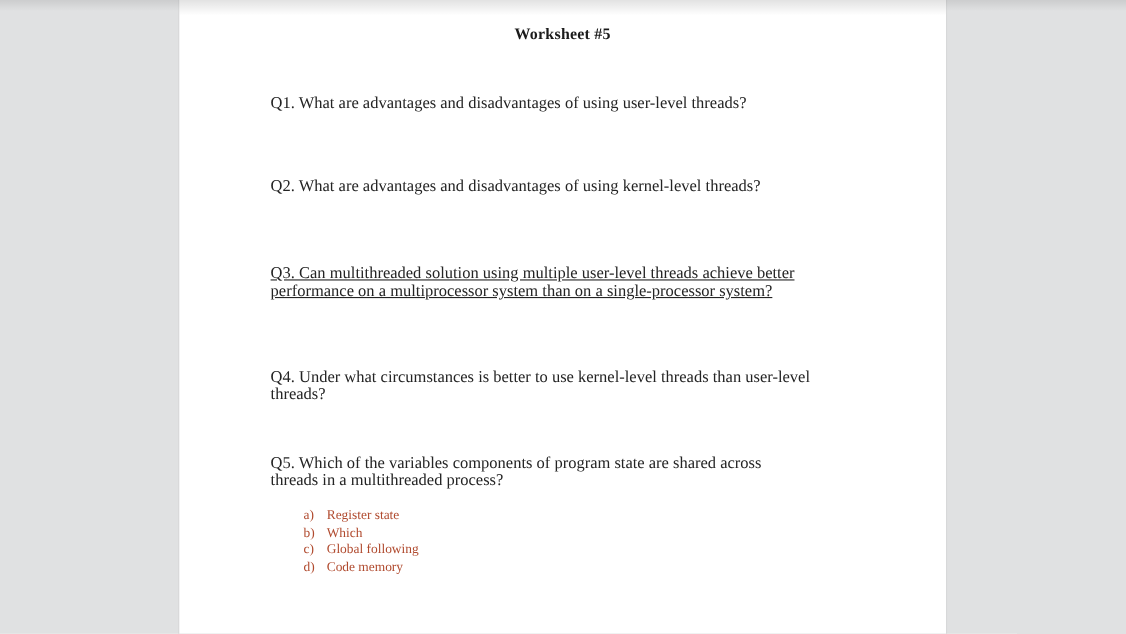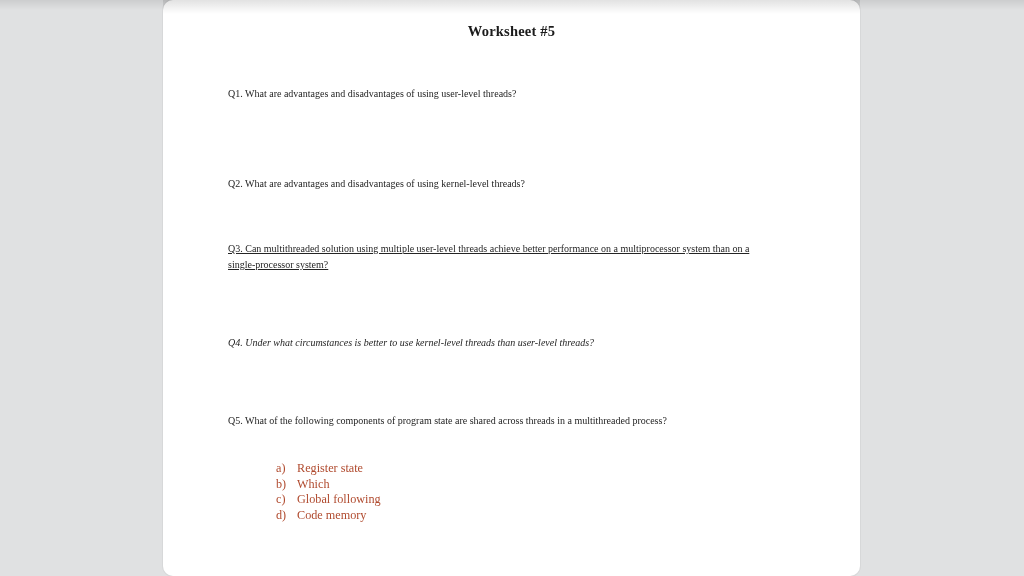--- a/index.html
+++ b/index.html
@@ -20,21 +20,20 @@
     background: #e0e1e2;
   }
   .page {
     position: absolute;
     left: 163px;
     top: 0;
     width: 697px;
     height: 576px;
     background: #ffffff;
     box-shadow: 0 0 0 1px rgba(0,0,0,0.04);
-    border-radius: 10px;
   }
   .page-top-shade {
     position: absolute;
     left: 0;
     top: 0;
     width: 100%;
     height: 14px;
     background: linear-gradient(to bottom, rgba(0,0,0,0.115), rgba(0,0,0,0.0));
     pointer-events: none;
   }
@@ -53,30 +52,30 @@
     top: 23px;
     width: 697px;
     text-align: center;
     font-size: 14.5px;
     font-weight: 700;
     color: #1b1b1b;
     letter-spacing: 0.2px;
   }
   .question {
     position: absolute;
-    left: 65px;
+    left: 83px;
     width: 560px;
-    font-size: 10px;
+    font-size: 15px;
     line-height: 16.3px;
     color: #242424;
   }
   .q1 { top: 86px; }
-  .q2 { top: 162px; margin-top: 14px; }
+  .q2 { top: 162px; }
   .q3 { top: 241px; width: 540px; text-decoration: underline; }
-  .q4 { top: 335px; width: 520px; font-style: italic; }
+  .q4 { top: 335px; width: 520px; }
   .q5 { top: 413px; width: 490px; }
 
   .options {
     position: absolute;
     left: 113px;
     top: 461px;
     width: 300px;
   }
   .option-row {
     display: flex;
@@ -108,21 +107,21 @@
     <div class="doc-title">Worksheet #5</div>
 
     <div class="question q1">Q1. What are advantages and disadvantages of using user-level threads?</div>
 
     <div class="question q2">Q2. What are advantages and disadvantages of using kernel-level threads?</div>
 
     <div class="question q3">Q3. Can multithreaded solution using multiple user-level threads achieve better performance on a multiprocessor system than on a single-processor system?</div>
 
     <div class="question q4">Q4. Under what circumstances is better to use kernel-level threads than user-level threads?</div>
 
-    <div class="question q5">Q5. What of the following components of program state are shared across threads in a multithreaded process?</div>
+    <div class="question q5">Q5. Which of the variables components of program state are shared across threads in a multithreaded process?</div>
 
     <div class="options">
 
       <div class="option-row">
         <span class="option-letter">a)</span>
         <span class="option-text">Register state</span>
       </div>
 
       <div class="option-row">
         <span class="option-letter">b)</span>

